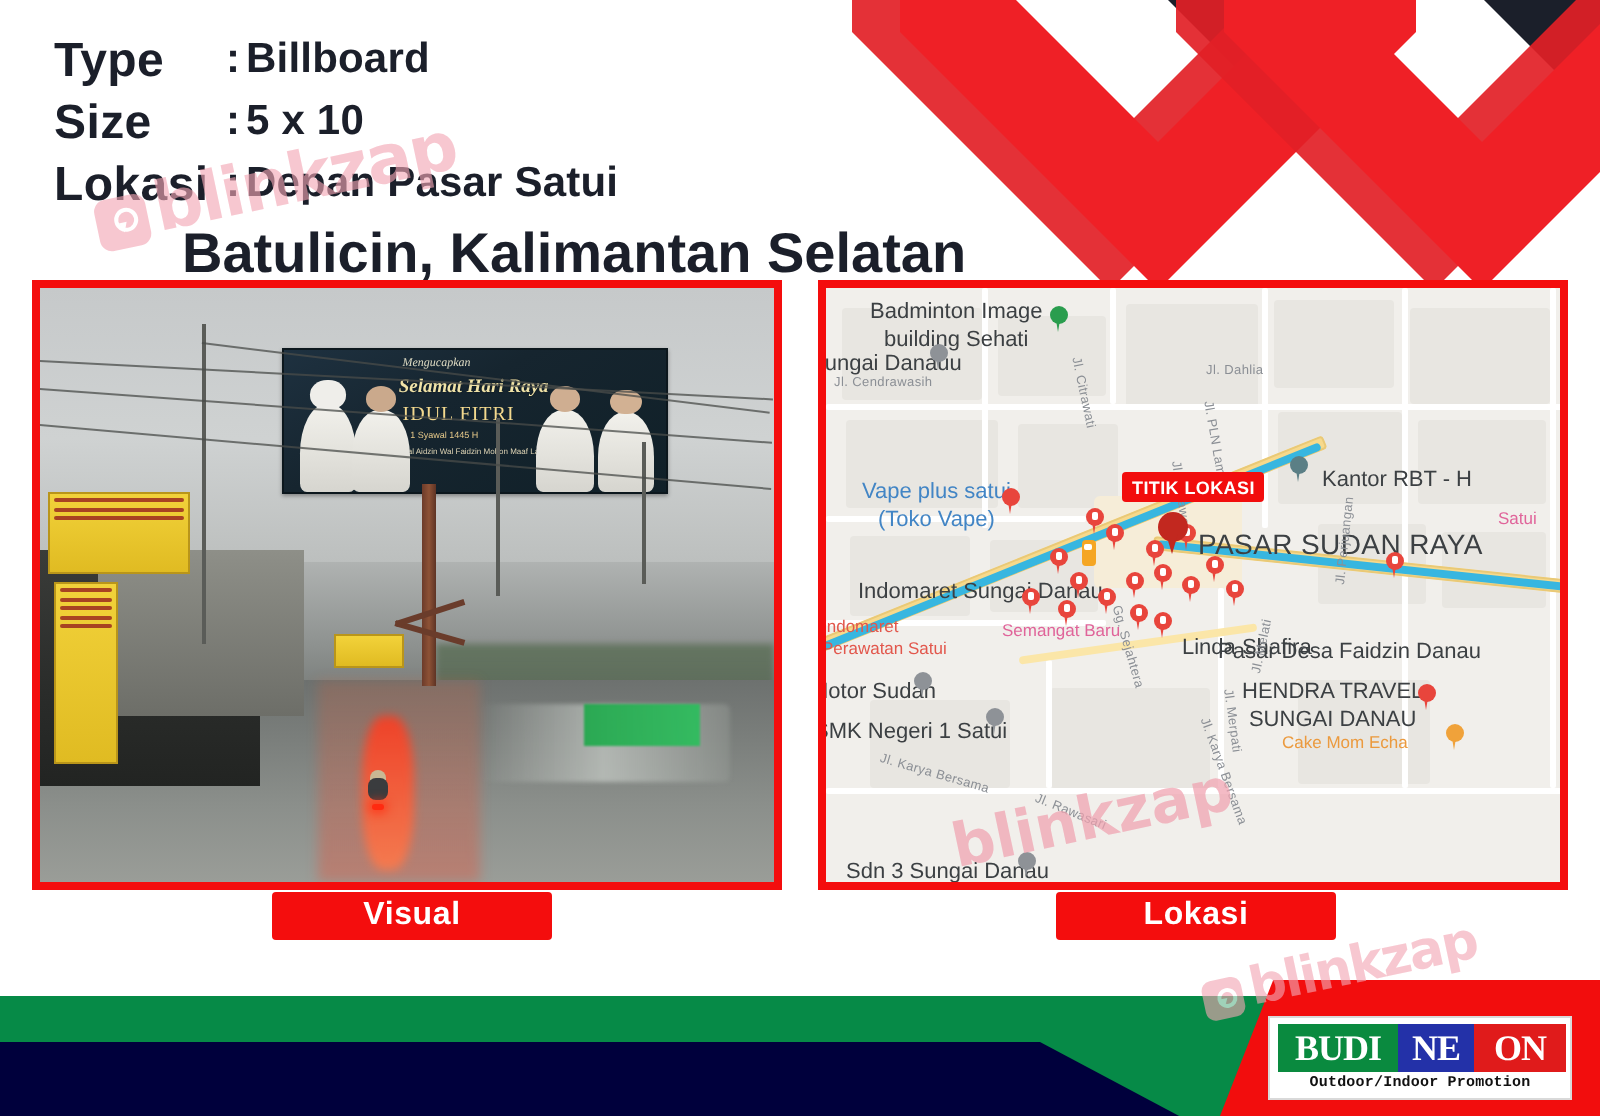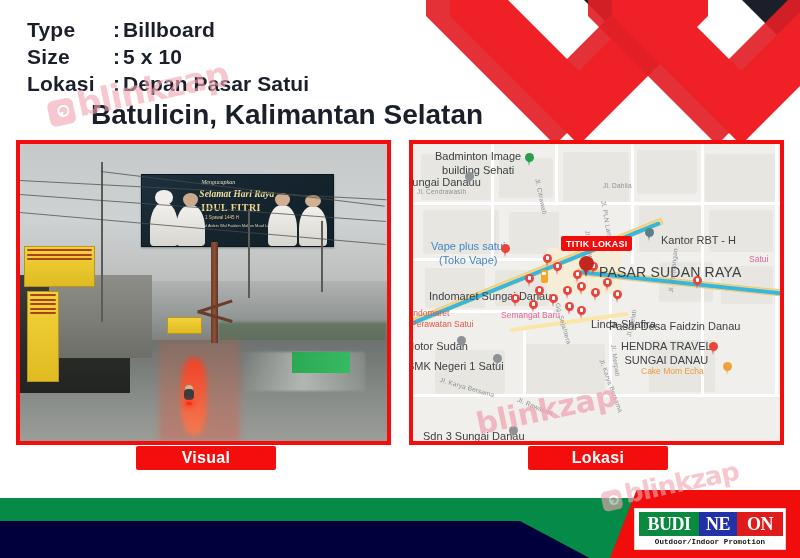--- a/index.html
+++ b/index.html
@@ -9,21 +9,21 @@
     font-family:"Liberation Sans",sans-serif;
   }
   .stage{position:absolute;left:0;top:0;width:800px;height:558px;overflow:hidden;background:#fff;}
 
   
   .chev-wrap{position:absolute;right:0;top:0;width:470px;height:140px;overflow:hidden;}
 
   
   .hdr{position:absolute;left:27px;top:16px;width:520px;}
   .hrow{display:flex;align-items:flex-start;line-height:1.29;}
-  .hkey{width:86px;flex:0 0 86px;font-size:21px;font-weight:700;color:#1b1f2a;letter-spacing:.2px;}
+  .hkey{width:86px;flex:0 0 86px;font-size:24px;font-weight:700;color:#1b1f2a;letter-spacing:.2px;}
   .hcolon{flex:0 0 10px;font-size:21px;font-weight:700;color:#1b1f2a;}
   .hval{font-size:21px;font-weight:700;color:#1b1f2a;letter-spacing:.1px;}
   .hval2{margin-left:64px;font-size:28px;font-weight:700;color:#1b1f2a;line-height:1.29;}
 
   
   .panel{position:absolute;border:4px solid #f40d0d;background:#e9e9ea;overflow:hidden;box-sizing:border-box;}
   #visual-panel{left:16px;top:140px;width:375px;height:305px;}
   #map-panel{left:409px;top:140px;width:375px;height:305px;}
 
   .cap{position:absolute;background:#f40d0d;color:#fff;text-align:center;
@@ -47,21 +47,21 @@
 
   
   .bb{position:absolute;left:33%;top:10%;width:52%;height:24%;
       background:linear-gradient(150deg,#1e3140 0%,#16252f 40%,#102028 100%);
       border:1.5px solid #0c171d;box-shadow:0 1px 2px rgba(0,0,0,.35);overflow:hidden;}
   .bb .bbtxt1{position:absolute;left:31%;top:6%;font-size:6px;color:#e7e3c9;
       font-family:"Liberation Serif",serif;font-style:italic;white-space:nowrap;opacity:.95;}
   .bb .bbtxt2{position:absolute;left:30%;top:20%;font-size:9.5px;color:#f0e3a8;
       font-weight:700;font-family:"Liberation Serif",serif;font-style:italic;white-space:nowrap;
       text-shadow:0 0 1px rgba(0,0,0,.6);}
-  .bb .bbtxt3{position:absolute;left:31%;top:39%;font-size:10px;color:#f3d98e;font-weight:700;
+  .bb .bbtxt3{position:absolute;left:31%;top:39%;font-size:10px;color:#f3d98e;font-weight:400;
       letter-spacing:.5px;white-space:nowrap;font-family:"Liberation Serif",serif;}
   .bb .bbtxt4{position:absolute;left:33%;top:56%;font-size:4.5px;color:#e6c98a;white-space:nowrap;}
   .bb .bbtxt5{position:absolute;left:29%;top:68%;font-size:4px;color:#ddd3b4;white-space:nowrap;line-height:1.5;}
   .pers{position:absolute;bottom:0;border-radius:46% 46% 12% 12%/56% 56% 10% 10%;
       background:linear-gradient(180deg,#f2f1ec 0%,#e3e2dc 55%,#d6d5cf 100%);}
   .head{position:absolute;border-radius:50%;}
   .bbpole{position:absolute;left:52%;top:33%;width:7px;height:34%;
       background:linear-gradient(90deg,#6c3b2a,#8d5236,#5e3324);}
   .bbpole::after{content:"";position:absolute;left:-14px;top:62%;width:36px;height:2.5px;
       background:#6a3c2b;transform:rotate(-18deg);}

